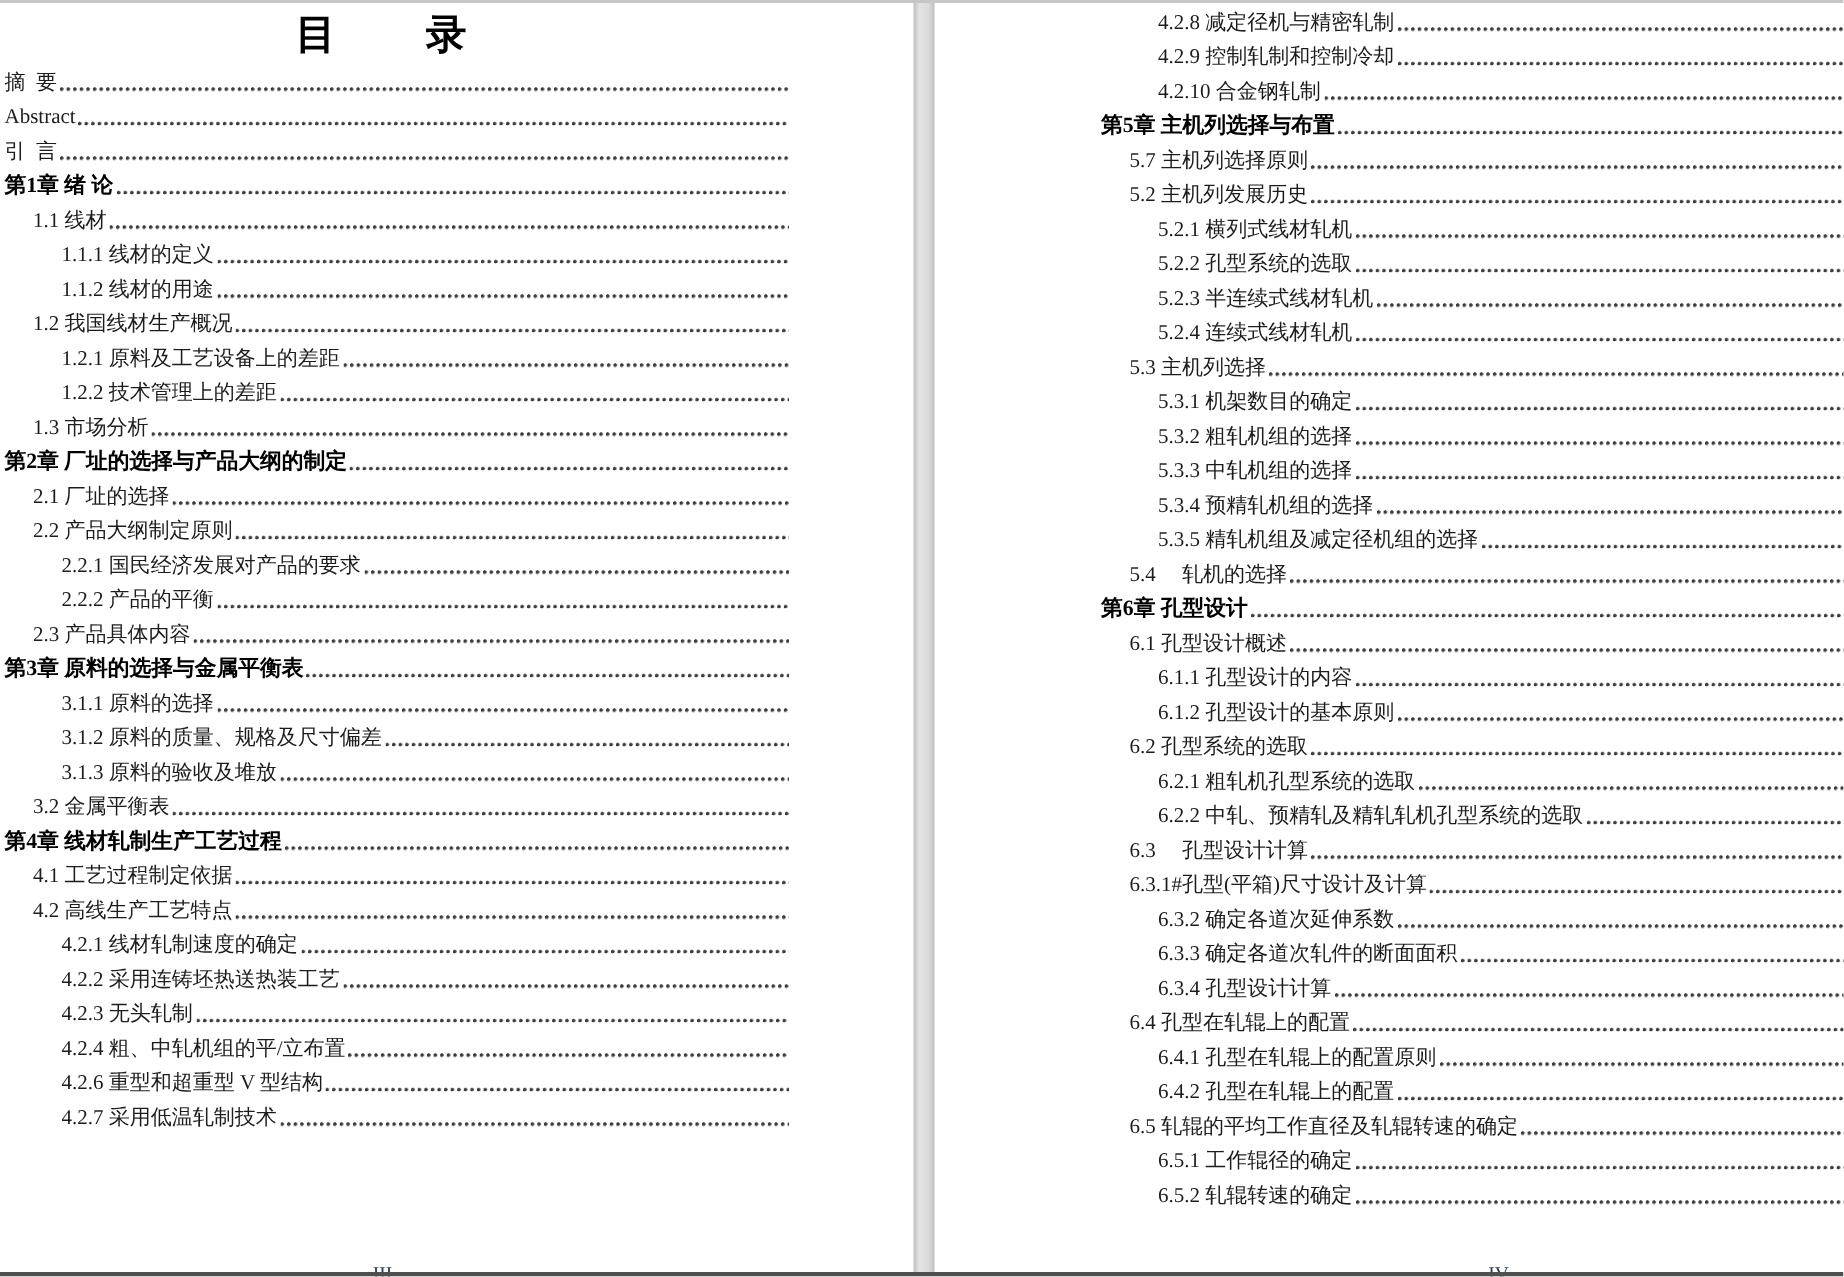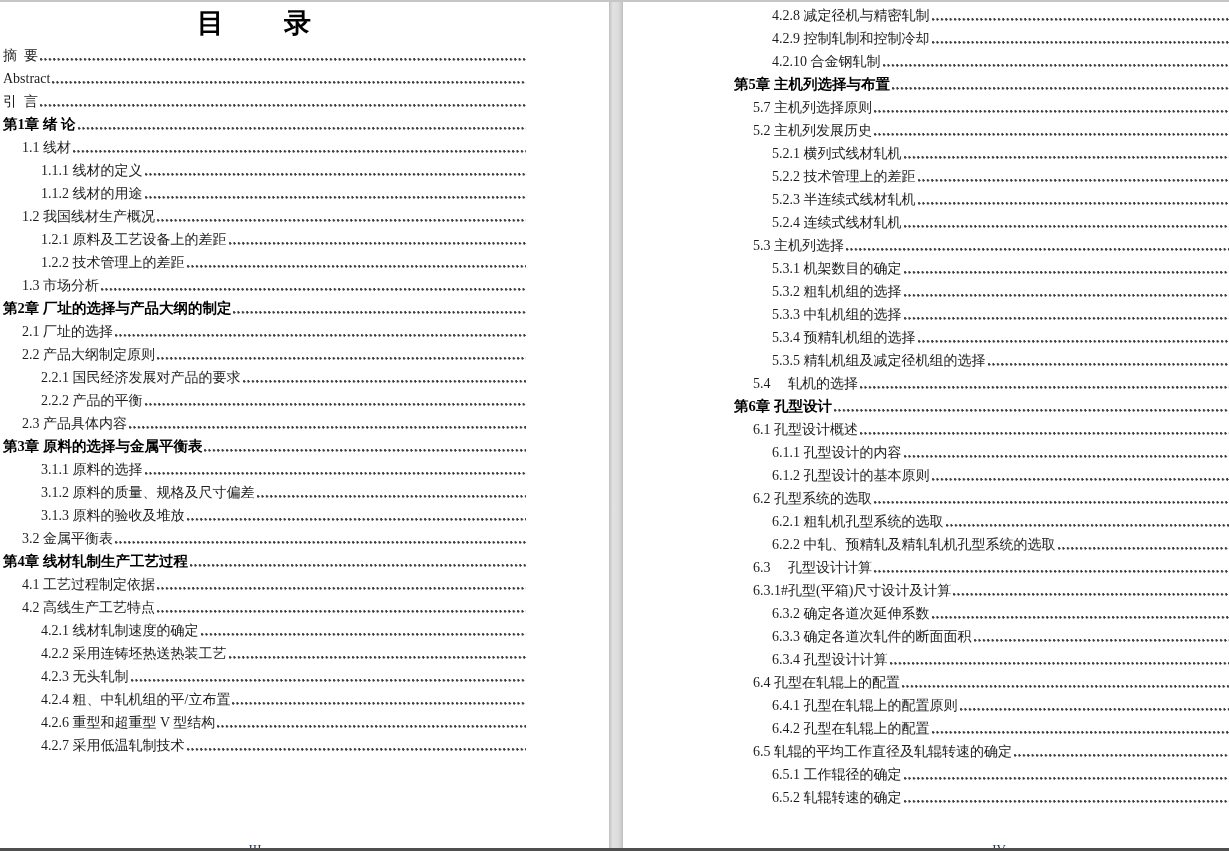--- a/index.html
+++ b/index.html
@@ -102,21 +102,21 @@
 
 <div class="page page-right">
   <div class="toc-list toc-list-right" id="right-toc" style="position:absolute;">
       <div class="toc-row level-2"><span class="toc-label">4.2.8 减定径机与精密轧制</span><span class="toc-leader"></span></div>
       <div class="toc-row level-2"><span class="toc-label">4.2.9 控制轧制和控制冷却</span><span class="toc-leader"></span></div>
       <div class="toc-row level-2"><span class="toc-label">4.2.10 合金钢轧制</span><span class="toc-leader"></span></div>
       <div class="toc-row level-0 bold"><span class="toc-label">第5章 主机列选择与布置</span><span class="toc-leader"></span></div>
       <div class="toc-row level-1"><span class="toc-label">5.7 主机列选择原则</span><span class="toc-leader"></span></div>
       <div class="toc-row level-1"><span class="toc-label">5.2 主机列发展历史</span><span class="toc-leader"></span></div>
       <div class="toc-row level-2"><span class="toc-label">5.2.1 横列式线材轧机</span><span class="toc-leader"></span></div>
-      <div class="toc-row level-2"><span class="toc-label">5.2.2 技术管理上的差距</span><span class="toc-leader"></span></div>
+      <div class="toc-row level-2"><span class="toc-label">5.2.2 孔型系统的选取</span><span class="toc-leader"></span></div>
       <div class="toc-row level-2"><span class="toc-label">5.2.3 半连续式线材轧机</span><span class="toc-leader"></span></div>
       <div class="toc-row level-2"><span class="toc-label">5.2.4 连续式线材轧机</span><span class="toc-leader"></span></div>
       <div class="toc-row level-1"><span class="toc-label">5.3 主机列选择</span><span class="toc-leader"></span></div>
       <div class="toc-row level-2"><span class="toc-label">5.3.1 机架数目的确定</span><span class="toc-leader"></span></div>
       <div class="toc-row level-2"><span class="toc-label">5.3.2 粗轧机组的选择</span><span class="toc-leader"></span></div>
       <div class="toc-row level-2"><span class="toc-label">5.3.3 中轧机组的选择</span><span class="toc-leader"></span></div>
       <div class="toc-row level-2"><span class="toc-label">5.3.4 预精轧机组的选择</span><span class="toc-leader"></span></div>
       <div class="toc-row level-2"><span class="toc-label">5.3.5 精轧机组及减定径机组的选择</span><span class="toc-leader"></span></div>
       <div class="toc-row level-1"><span class="toc-label">5.4　 轧机的选择</span><span class="toc-leader"></span></div>
       <div class="toc-row level-0 bold"><span class="toc-label">第6章 孔型设计</span><span class="toc-leader"></span></div>

